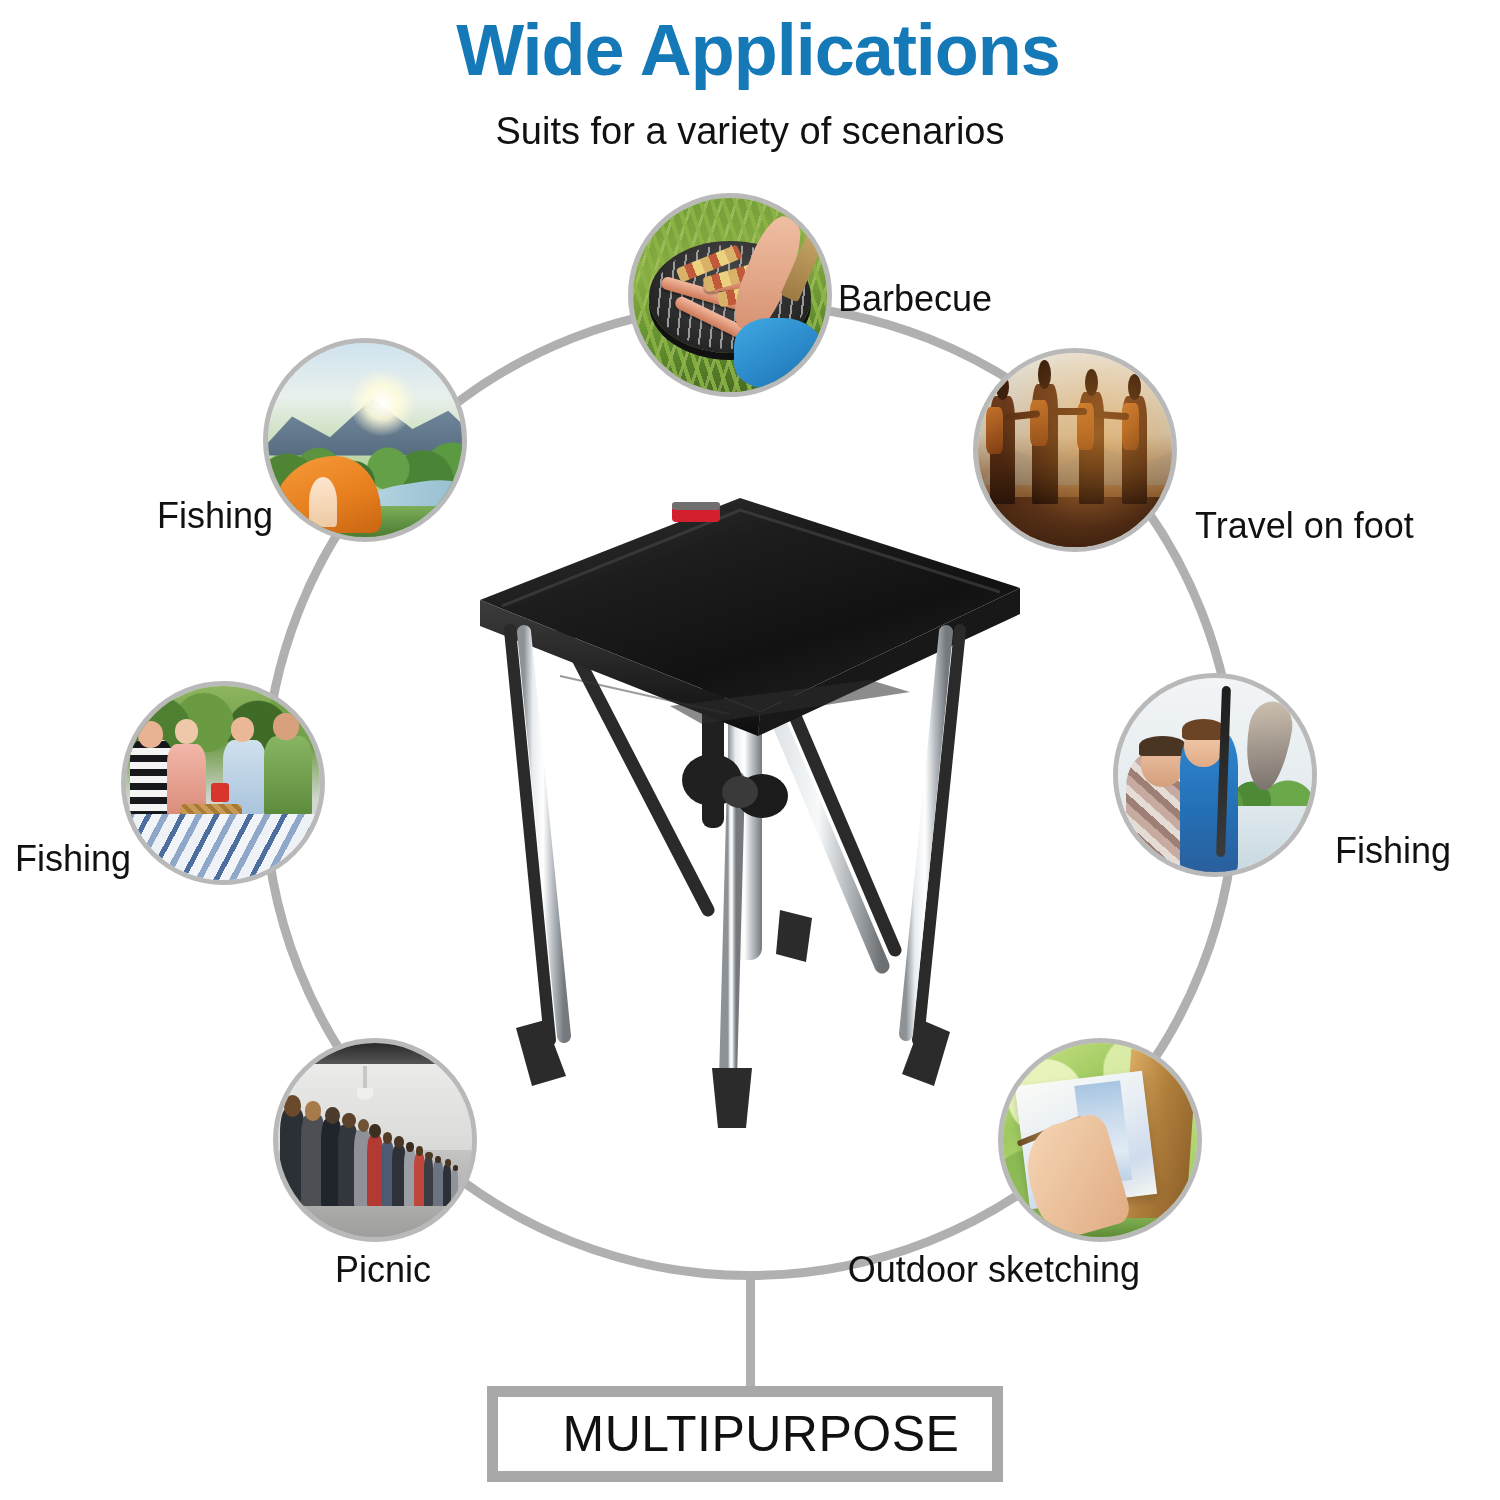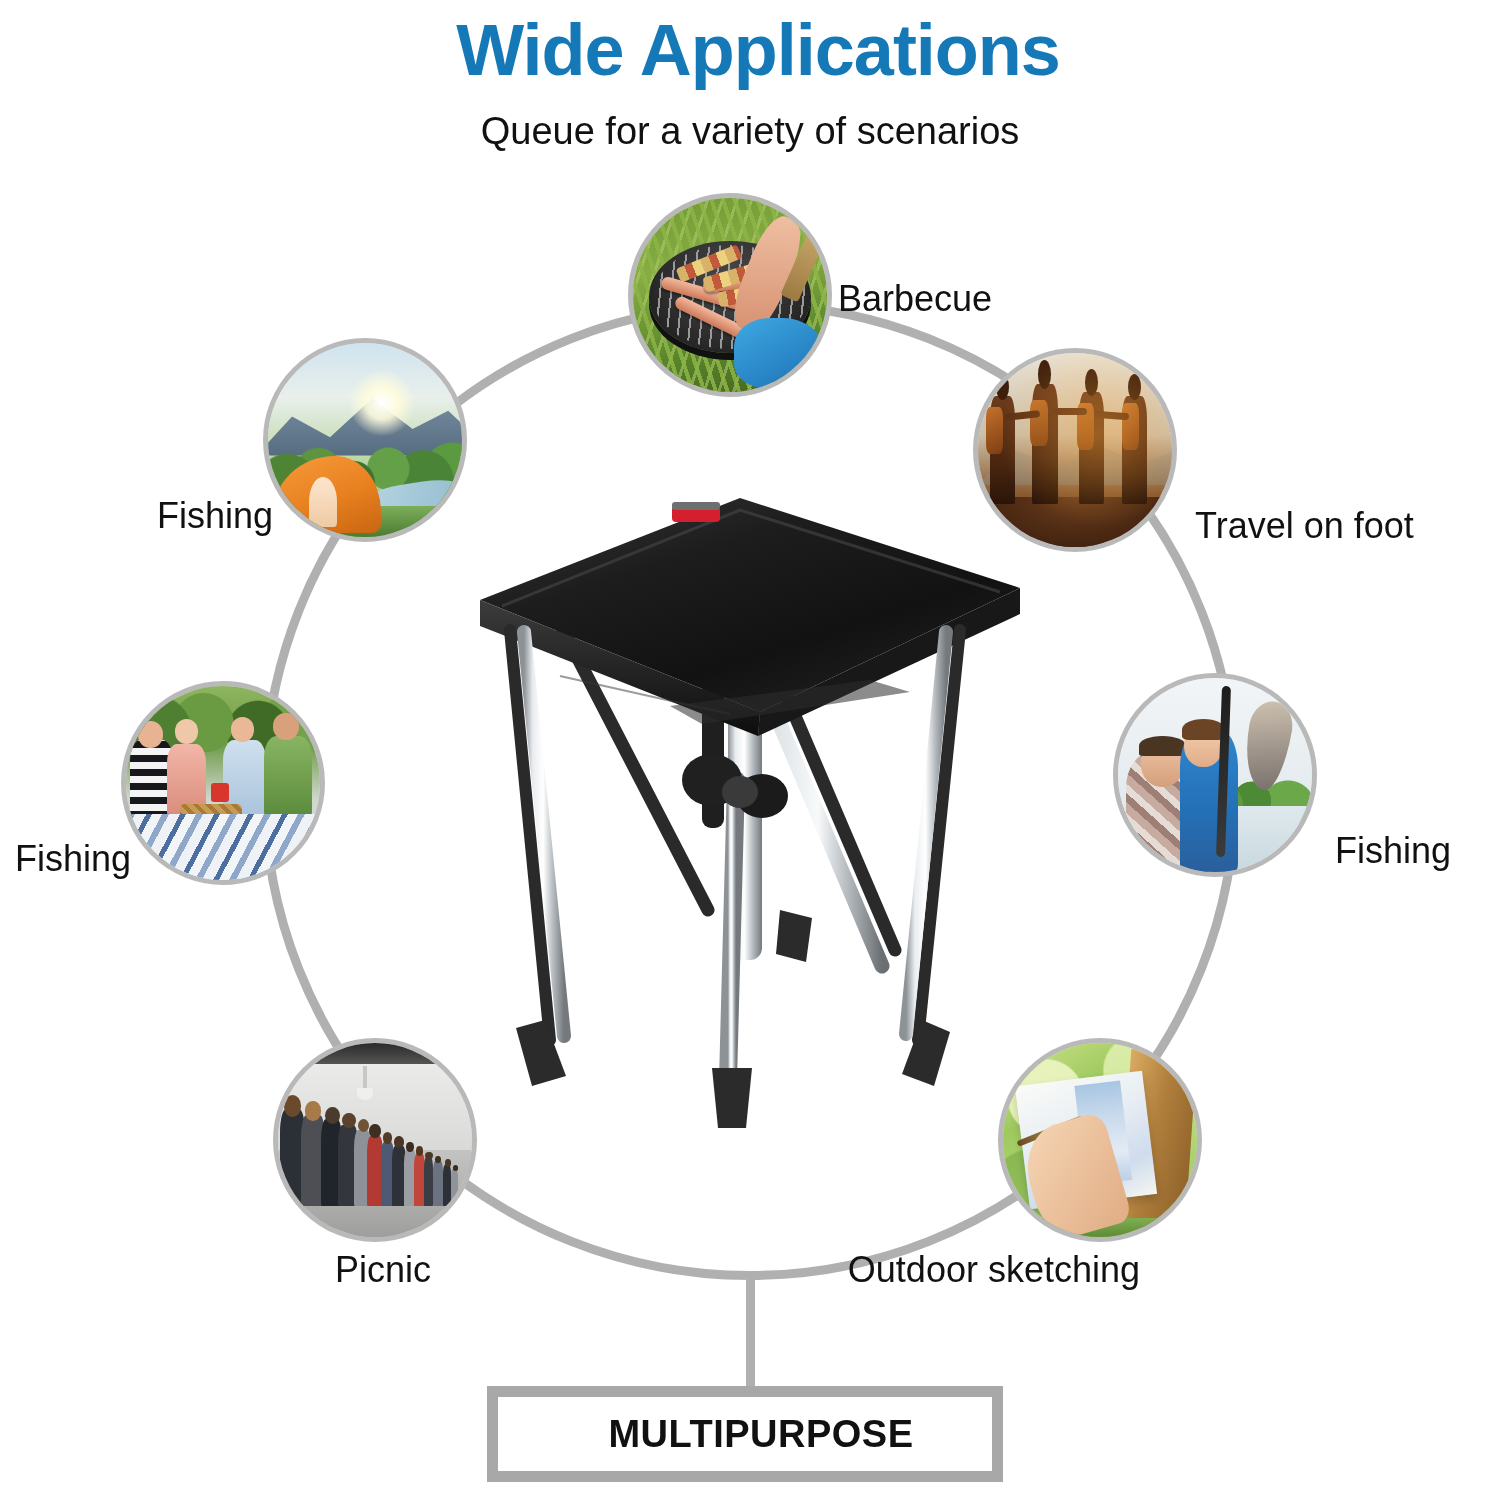--- a/index.html
+++ b/index.html
@@ -41,21 +41,21 @@
 
   
   .multibox {
     position: absolute;
     left: 487px; top: 1386px; width: 516px; height: 96px;
     border: 11px solid #a8a8a8;
     background: #ffffff;
     display: flex; align-items: center; justify-content: center;
   }
   .multibox span {
-    font-size: 38px; font-weight: bold; color: #111111; letter-spacing: 0.5px; margin-left: 32px;
+    font-size: 50px; font-weight: normal; color: #111111; letter-spacing: 0.5px; margin-left: 32px;
   }
 
   
   .node { position: absolute; width: 0; height: 0; }
   .circle {
     position: absolute;
     width: 204px; height: 204px;
     border-radius: 50%;
     border: 5px solid #b9b9b9;
     overflow: hidden;
@@ -233,21 +233,21 @@
 
   
   .stool { position:absolute; left:440px; top:480px; width:620px; height:660px; }
 </style>
 </head>
 <body>
 
 <div id="stage">
 
   <div class="title">Wide Applications</div>
-  <div class="subtitle">Queue for a variety of scenarios</div>
+  <div class="subtitle">Suits for a variety of scenarios</div>
 
   <div class="ring"></div>
   <div class="ring-stem"></div>
 
   <div class="stool">
     <svg viewBox="0 0 620 660" width="620" height="660">
       <defs>
         <linearGradient id="legG" x1="0" y1="0" x2="1" y2="0">
           <stop offset="0%" stop-color="#8d9296"></stop>
           <stop offset="22%" stop-color="#e9edf0"></stop>

